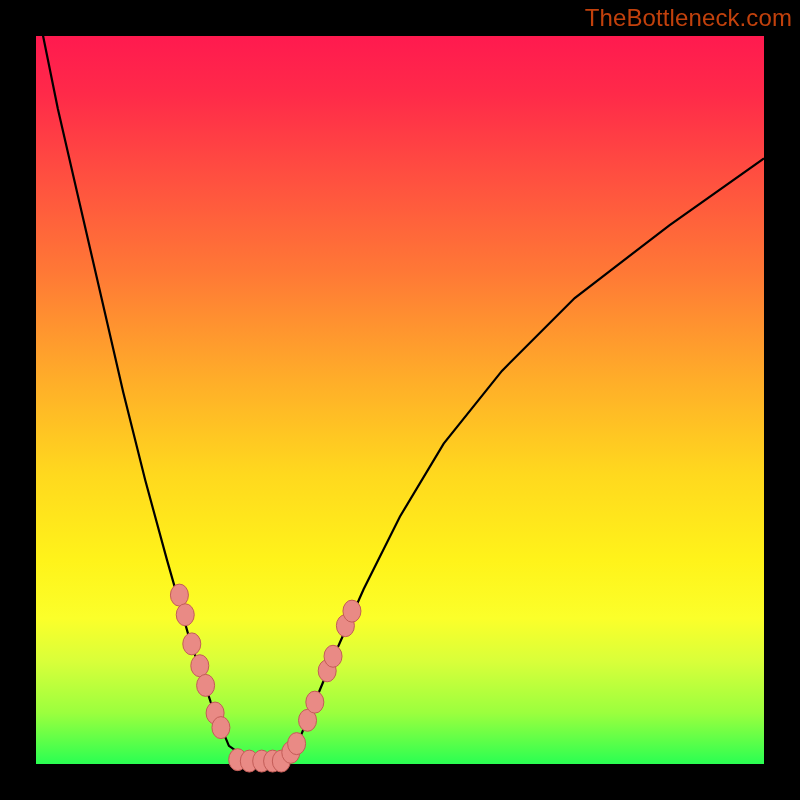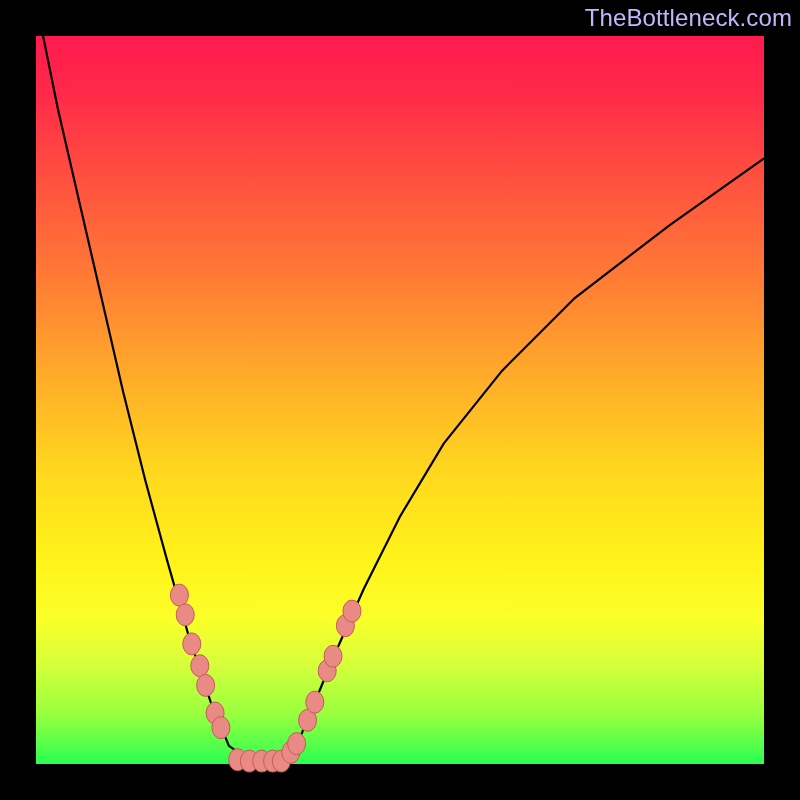--- a/index.html
+++ b/index.html
@@ -38,21 +38,21 @@
       #fbff2a 80%,
       #d8ff3a 86%,
       #9bff3e 93%,
       #2aff52 100%
     );
   }
   .watermark {
     position: absolute;
     top: 4px;
     right: 8px;
-    color: #c4b5fd;
+    color: #c2410c;
     font-size: 24px;
     font-weight: 400;
     letter-spacing: 0.1px;
   }
   svg.overlay {
     position: absolute;
     top: 0;
     left: 0;
     width: 728px;
     height: 728px;

